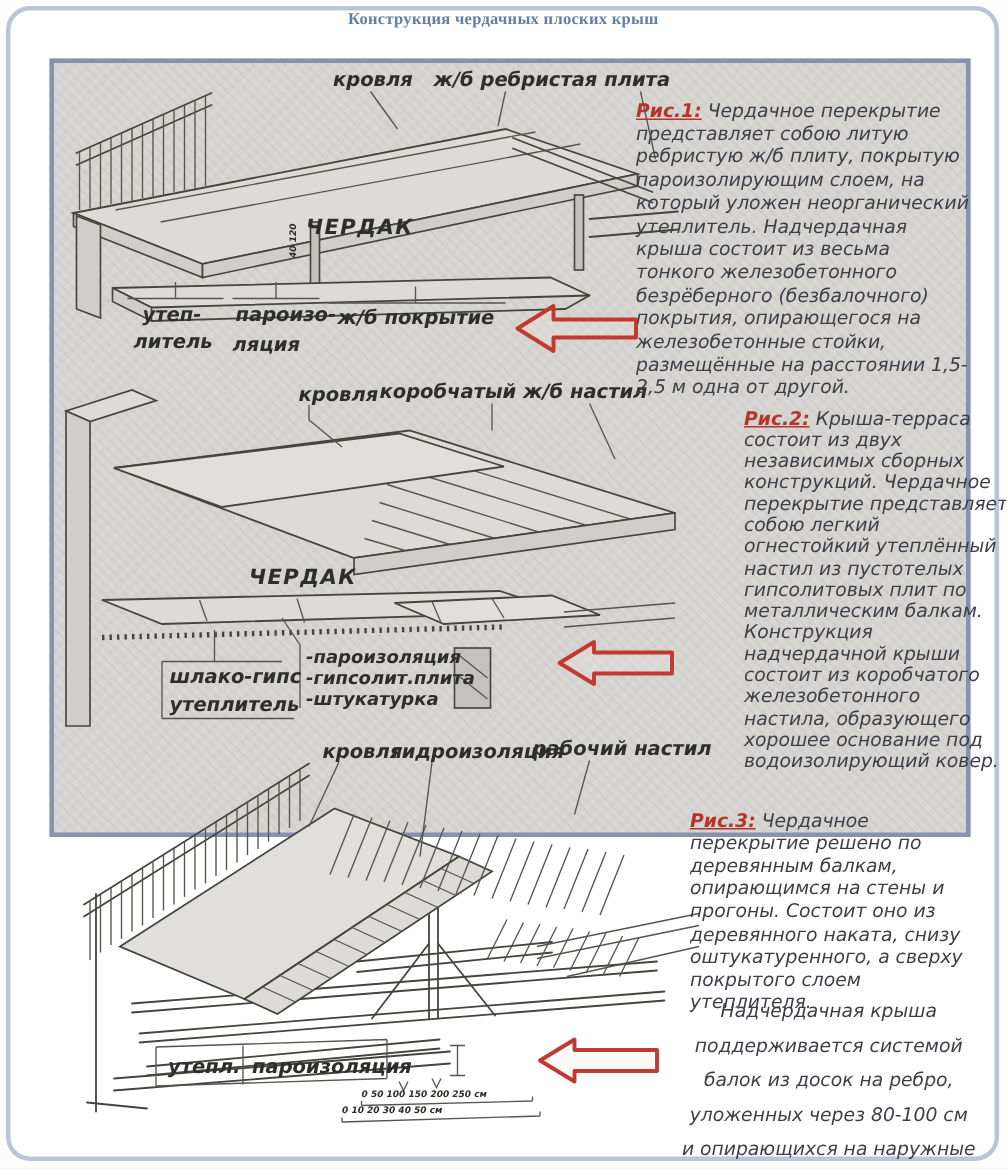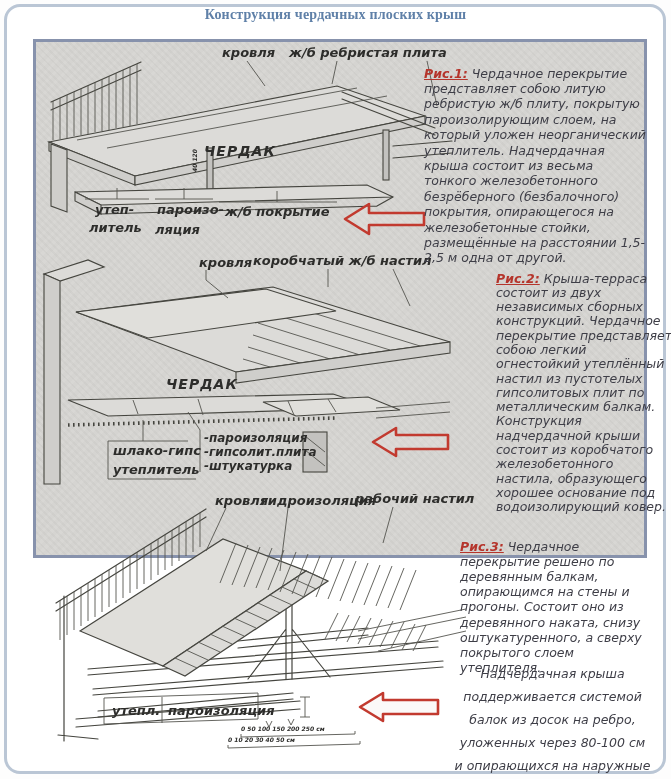--- a/index.html
+++ b/index.html
@@ -2,21 +2,21 @@
 <html><head>
 <meta charset="utf-8">
 <style>
   html,body{margin:0;padding:0;background:#ffffff;}
   .page{position:relative;width:671px;height:779px;background:#fdfdfd;overflow:hidden;
         font-family:"DejaVu Sans",sans-serif;}
   .frame{position:absolute;left:4px;top:4px;right:5px;bottom:5px;
          border:3px solid #bac6d5;border-radius:16px;background:#ffffff;}
   .title{position:absolute;left:0;right:0;top:7px;text-align:center;
          font-family:"Liberation Serif","DejaVu Serif",serif;
-         font-weight:bold;font-size:14px;color:#5f80a8;letter-spacing:.2px;}
+         font-weight:bold;font-size:11px;color:#5f80a8;letter-spacing:.2px;}
   .panel{position:absolute;left:33px;top:39px;width:614px;height:519px;box-sizing:border-box;
          border:3px solid #8792ac;
          background-color:#d5d4d1;
          background-image:
            repeating-linear-gradient(45deg, rgba(110,110,105,0.05) 0 2px, rgba(0,0,0,0) 2px 5px),
            repeating-linear-gradient(-45deg, rgba(255,255,255,0.07) 0 3px, rgba(0,0,0,0) 3px 7px);}
   .caption{position:absolute;font-style:italic;font-size:12.5px;line-height:15.4px;
            color:#3e3e47;text-align:left;}
   .caption .ris{color:#b5352c;font-weight:bold;text-decoration:underline;}
   .cap1{left:388px;top:11px;width:222px;}

